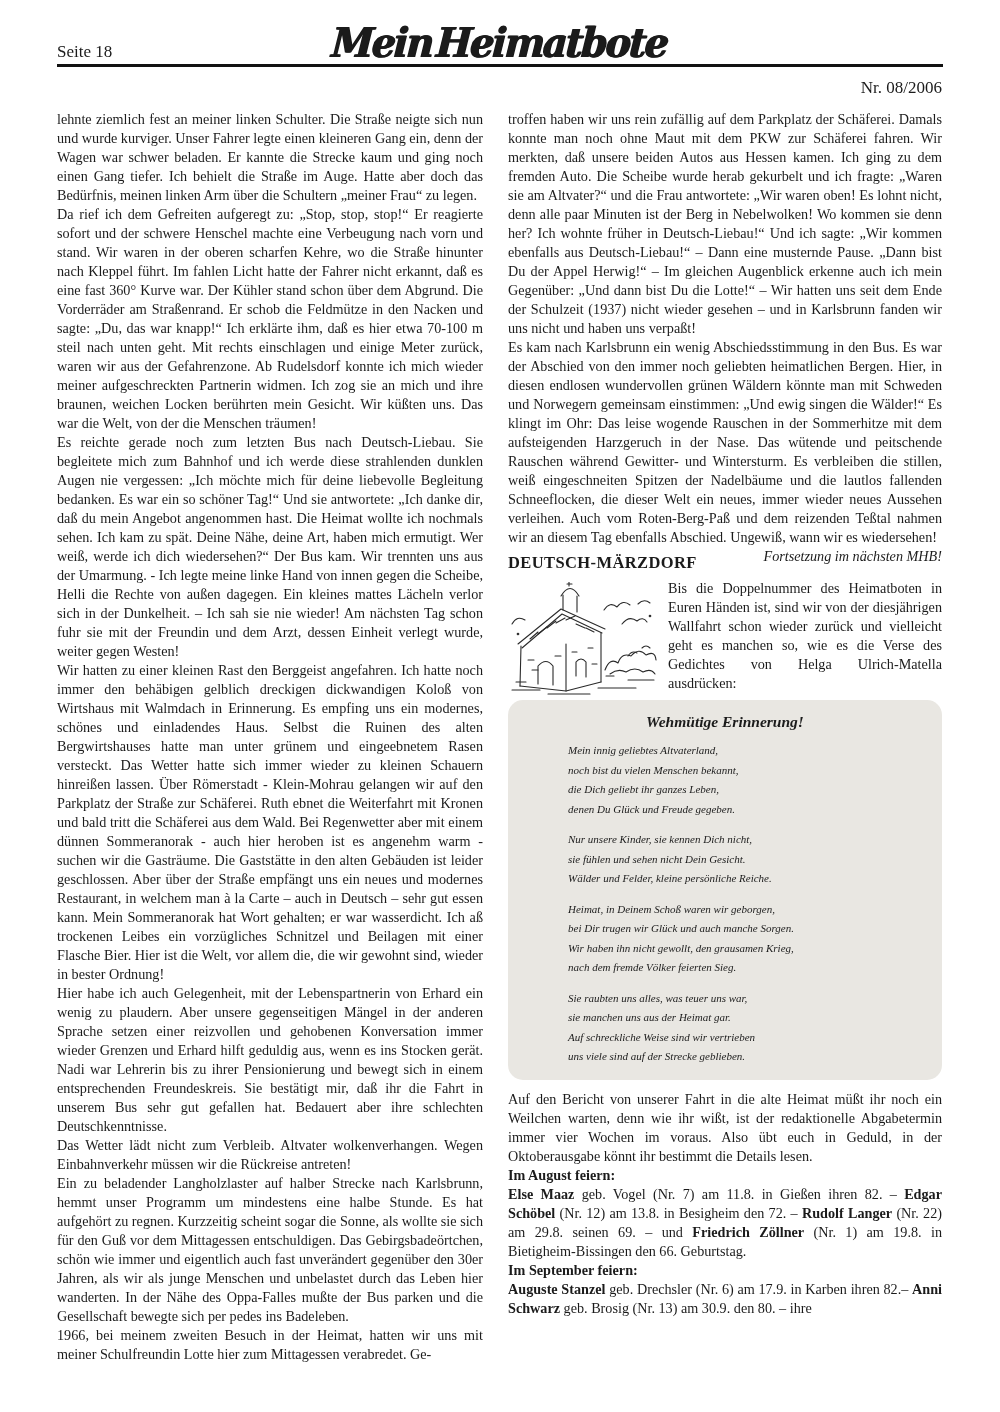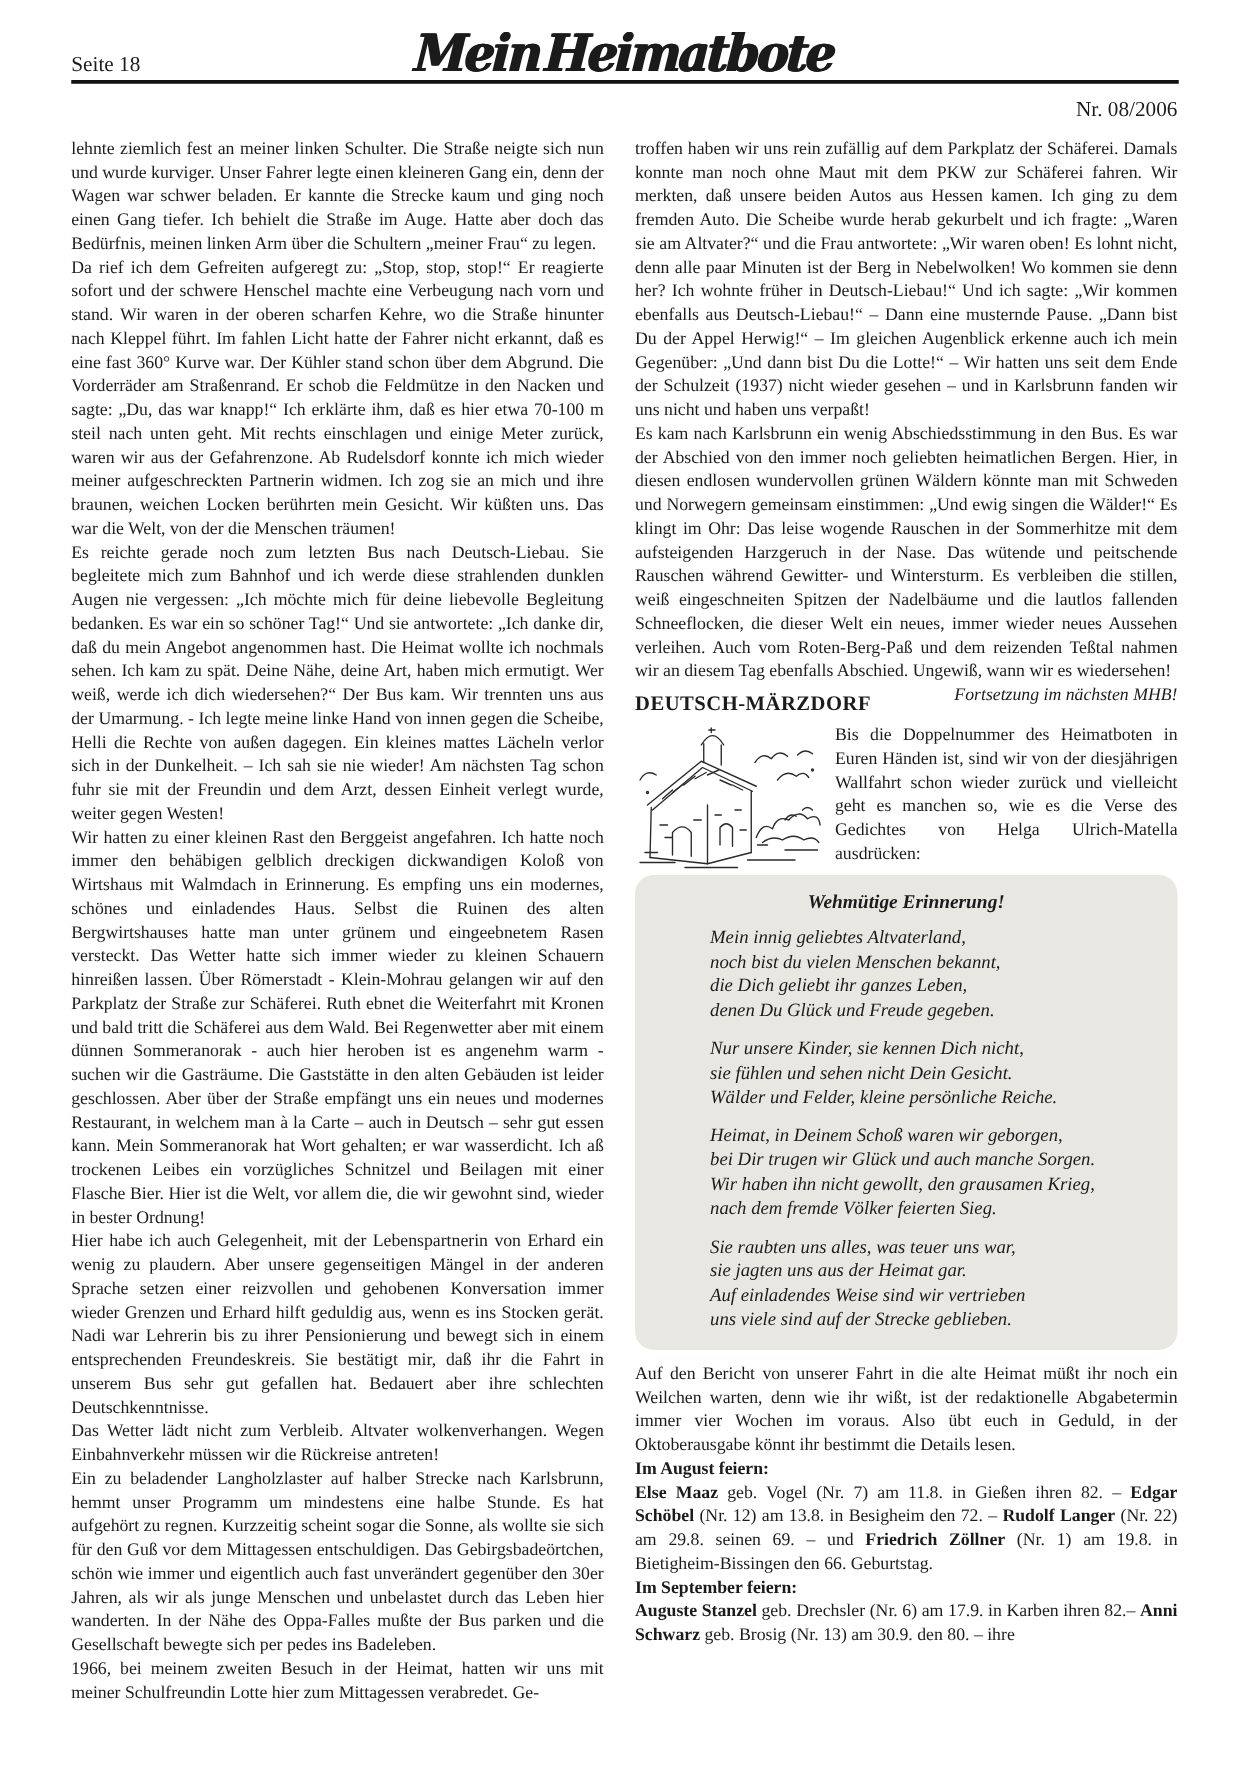--- a/index.html
+++ b/index.html
@@ -34,21 +34,21 @@
   .church-fig svg{width:100%;height:100%;}
   .poem-box{
     clear:both;background:#e9e7e2;border-radius:15px;
     margin:7px 0 10px;padding:11px 16px 13px;
     font-style:italic;text-align:left;
   }
   .poem-title{text-align:center;font-weight:bold;font-size:15.5px;margin:1px 0 10px;}
   .stanzas{padding-left:44px;}
   .stanza{margin:0 0 11px;}
   .stanza:last-child{margin-bottom:0;}
-  .poem-line{font-size:15px;line-height:19.5px;white-space:nowrap;}
+  .poem-line{font-size:11px;line-height:19.5px;white-space:nowrap;}
 </style>
 </head>
 <body>
 
 <div class="page">
 
   <div class="page-label">Seite 18</div>
   <div class="masthead"><span>Mein Heimatbote</span></div>
   <div class="issue-label">Nr. 08/2006</div>
   <div class="header-rule"></div>
@@ -125,22 +125,22 @@
             <div class="poem-line">Wälder und Felder, kleine persönliche Reiche.</div>
           </div>
           <div class="stanza">
             <div class="poem-line">Heimat, in Deinem Schoß waren wir geborgen,</div>
             <div class="poem-line">bei Dir trugen wir Glück und auch manche Sorgen.</div>
             <div class="poem-line">Wir haben ihn nicht gewollt, den grausamen Krieg,</div>
             <div class="poem-line">nach dem fremde Völker feierten Sieg.</div>
           </div>
           <div class="stanza">
             <div class="poem-line">Sie raubten uns alles, was teuer uns war,</div>
-            <div class="poem-line">sie jagten uns aus der Heimat gar.</div>
-            <div class="poem-line">Auf einladendes Weise sind wir vertrieben</div>
+            <div class="poem-line">sie manchen uns aus der Heimat gar.</div>
+            <div class="poem-line">Auf schreckliche Weise sind wir vertrieben</div>
             <div class="poem-line">uns viele sind auf der Strecke geblieben.</div>
           </div>
         </div>
     </div>
 
     <p class="body-p">Auf den Bericht von unserer Fahrt in die alte Heimat müßt ihr noch ein Weilchen warten, denn wie ihr wißt, ist der redaktionelle Abgabetermin immer vier Wochen im voraus. Also übt euch in Geduld, in der Oktoberausgabe könnt ihr bestimmt die Details lesen.</p>
     <p class="body-p subhead">Im August feiern:</p>
     <p class="body-p"><b>Else Maaz</b><span> geb. Vogel (Nr. 7) am 11.8. in Gießen ihren 82. – </span><b>Edgar Schöbel</b><span> (Nr. 12) am 13.8. in Besigheim den 72. – </span><b>Rudolf Langer</b><span> (Nr. 22) am 29.8. seinen 69. – und </span><b>Friedrich Zöllner</b><span> (Nr. 1) am 19.8. in Bietigheim-Bissingen den 66. Geburtstag.</span></p>
     <p class="body-p subhead gap-before">Im September feiern:</p>
     <p class="body-p"><b>Auguste Stanzel</b><span> geb. Drechsler (Nr. 6) am 17.9. in Karben ihren 82.– </span><b>Anni Schwarz</b><span> geb. Brosig (Nr. 13) am 30.9. den 80. – ihre</span></p>

